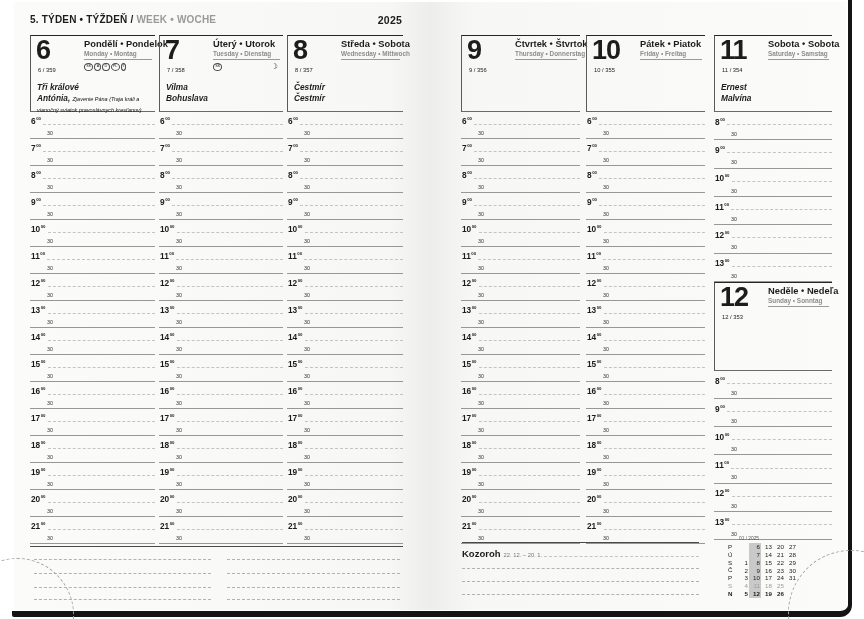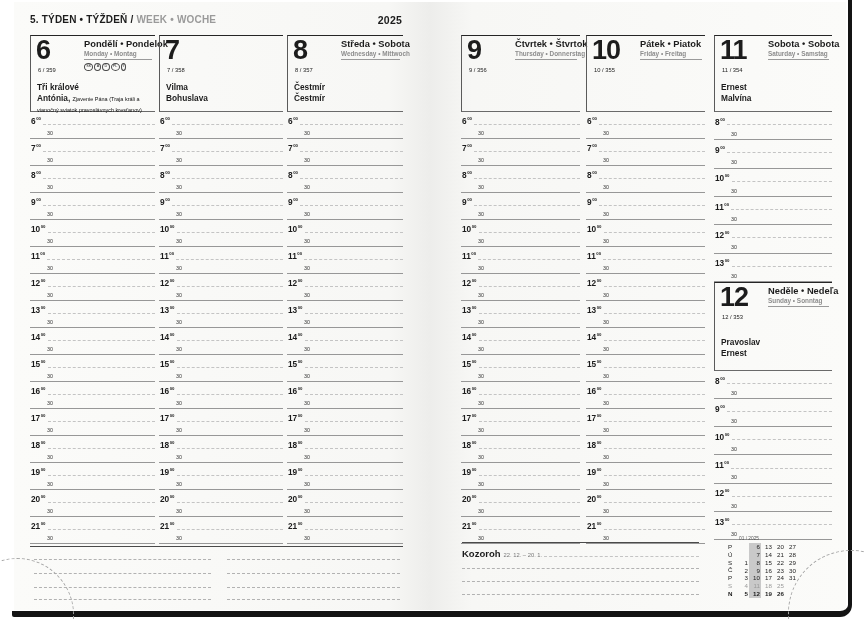--- a/index.html
+++ b/index.html
@@ -23,21 +23,21 @@
   .num{position:absolute;left:5px;top:0px;font-size:27px;font-weight:700;line-height:1.05;letter-spacing:-1px;}
   .ord{position:absolute;left:7px;top:31px;font-size:5.8px;color:#222;}
   .dn{margin-left:53px;padding-top:3px;padding-right:3px;}
   .dn-t{font-size:9.3px;font-weight:700;white-space:nowrap;}
   .dn-s{font-size:6.4px;color:#8d8d8d;font-weight:600;margin-top:1px;white-space:nowrap;}
   .dn-rule{border-bottom:1px solid #9a9a9a;margin-top:2px;}
   .badges{display:flex;align-items:center;gap:1px;margin-top:2px;height:9px;padding-right:2px;}
   .badge{border:0.6px solid #4a4a4a;border-radius:50%;font-size:3.8px;line-height:5.6px;height:6px;
          padding:0 1.2px;color:#222;display:inline-block;}
   .moon{margin-left:auto;font-size:8px;line-height:7px;color:#111;}
-  .namedays{position:absolute;left:6px;top:46px;right:1px;font-size:8.3px;font-weight:700;line-height:1.3;}
+  .namedays{position:absolute;left:6px;top:46px;right:1px;font-size:8.3px;font-weight:700;line-height:1.3;font-style:italic;}
   .notetxt{font-weight:400;font-size:5.5px;color:#111;letter-spacing:0;}
   .sunbox{height:89px;}
   .sunbox .namedays{top:54px;}
   .grid{width:100%;}
   .row{display:flex;align-items:flex-end;box-sizing:border-box;}
   .row.half{border-bottom:1px solid #979797;}
   .hlbl{font-size:8.3px;font-weight:700;line-height:1;padding-left:1px;white-space:nowrap;}
   .hlbl .sup{font-size:4.3px;vertical-align:4px;margin-left:.5px;}
   .fill{flex:1;border-bottom:1px dashed #c4c4c4;margin:0 0 1px 2px;}
   .l30{font-size:5.3px;color:#333;margin-left:17px;line-height:1;padding-bottom:2px;}
@@ -206,20 +206,29 @@
             </div>
             <div class="row half" style="height: 13.5px;">
               <span class="l30">30</span>
             </div>
           </div>
         </div>
         <div class="daycol" style="left: 137px; width: 124px;">
           <div class="daybox">
             <div class="num">7</div>
             <div class="ord">7 / 358</div>
+            <div class="dn">
+              <div class="dn-t">Úterý • Utorok</div>
+              <div class="dn-s">Tuesday • Dienstag</div>
+              <div class="dn-rule"></div>
+              <div class="badges">
+                <span class="badge">SK</span>
+                <span class="moon">☽</span>
+              </div>
+            </div>
             <div class="namedays">
               <div class="nameline">Vilma</div>
               <div class="nameline">Bohuslava</div>
             </div>
           </div>
           <div class="grid">
             <div class="row hour" style="height: 13.5px;">
               <span class="hlbl">6<span class="sup">00</span></span>
               <span class="fill"></span>
             </div>
@@ -787,24 +796,20 @@
             </div>
           </div>
           <div class="daybox sunbox">
             <div class="num">12</div>
             <div class="ord">12 / 353</div>
             <div class="dn">
               <div class="dn-t">Neděle • Nedeľa</div>
               <div class="dn-s">Sunday • Sonntag</div>
               <div class="dn-rule"></div>
             </div>
-            <div class="namedays">
-              <div class="nameline">Pravoslav</div>
-              <div class="nameline">Ernest</div>
-            </div>
           </div>
           <div class="grid">
             <div class="row hour" style="height: 14.1px;">
               <span class="hlbl">8<span class="sup">00</span></span>
               <span class="fill"></span>
             </div>
             <div class="row half" style="height: 14.1px;">
               <span class="l30">30</span>
             </div>
             <div class="row hour" style="height: 14.1px;">

